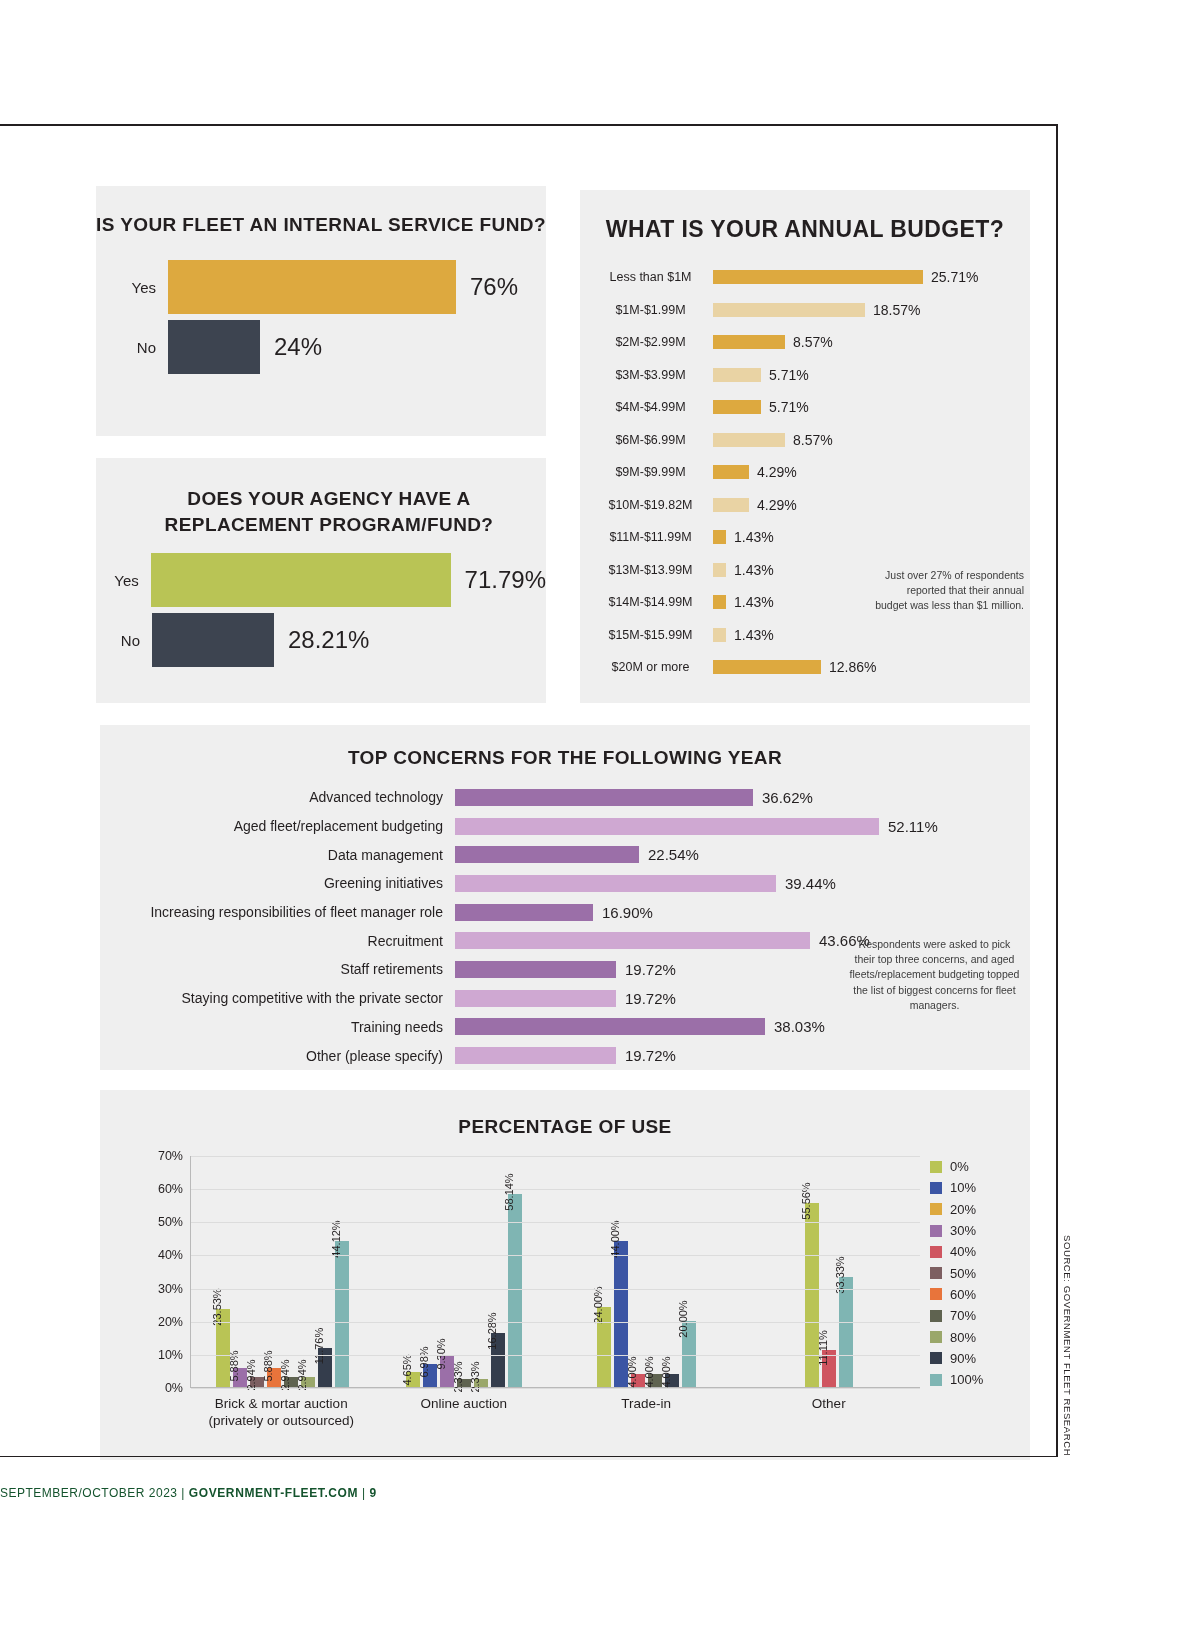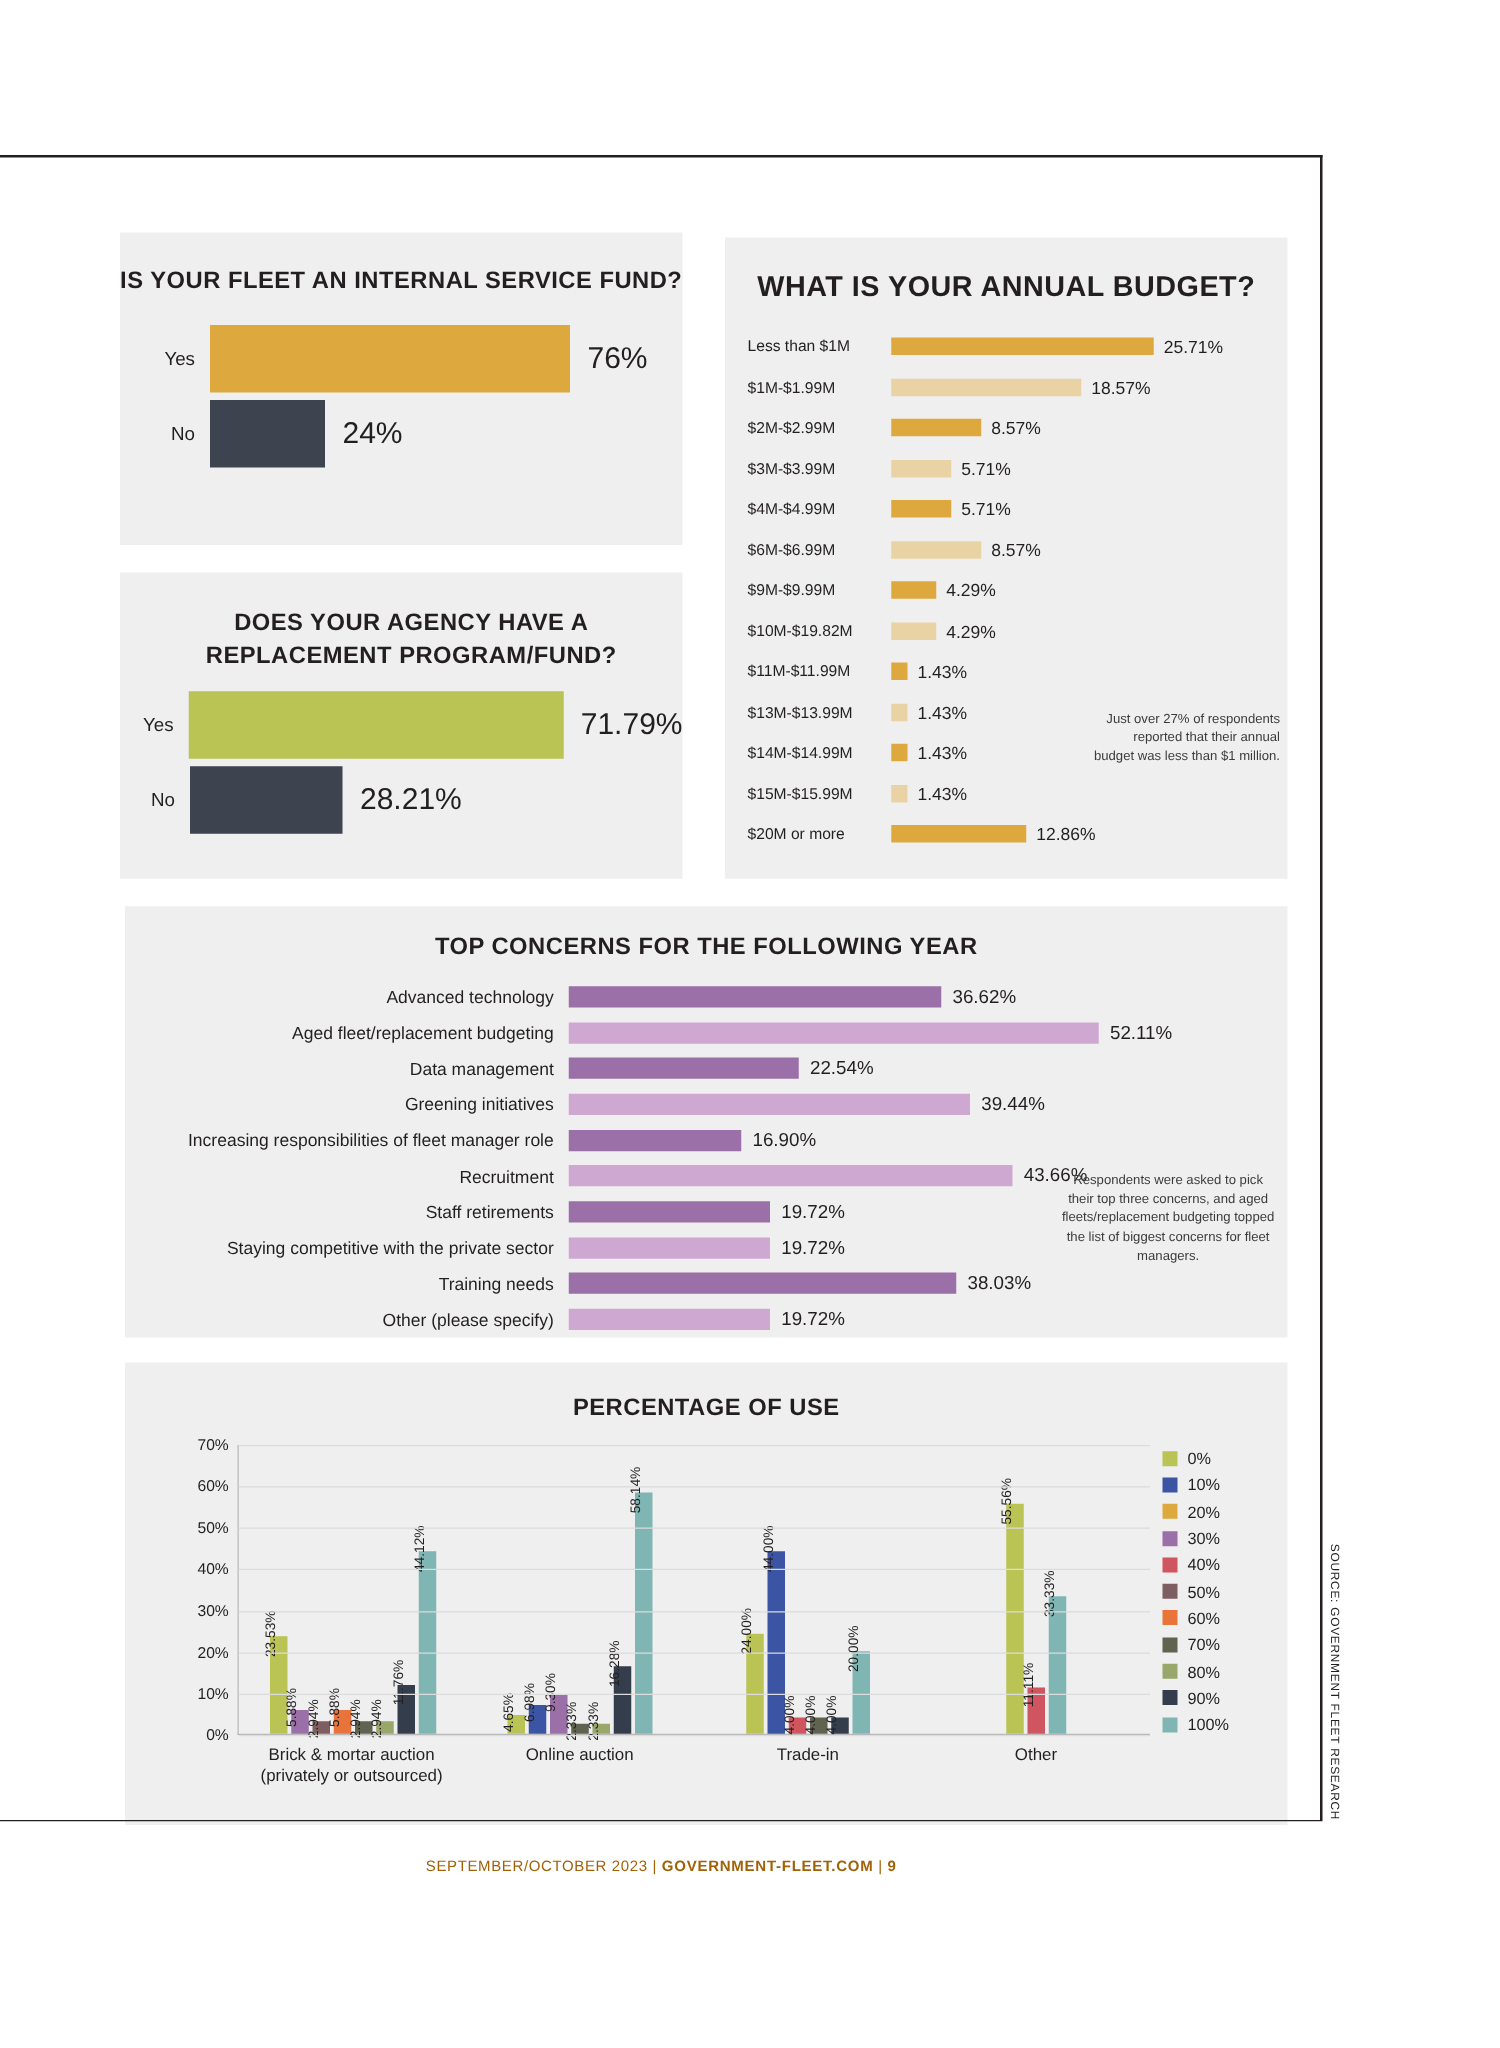--- a/index.html
+++ b/index.html
@@ -31,21 +31,21 @@
   .bar2-row { display:flex; align-items:center; height:54px; margin-bottom:6px; }
   .bar2-label { width:72px; text-align:right; padding-right:12px; font-size:15px; color:#231f20; }
   .bar2-bar { height:54px; }
   .bar2-val { font-size:24px; margin-left:14px; color:#231f20; }
 
   
   .p3 { left:580px; top:190px; width:450px; height:513px; }
   .p3 .panel-title { font-size:23px; margin-top:26px; }
   .bud-wrap { margin-top:18px; padding-left:18px; position:relative; }
   .bud-row { display:flex; align-items:center; height:32.5px; }
-  .bud-label { width:115px; text-align:left; padding-right:10px; font-size:12.5px; white-space:nowrap; }
+  .bud-label { width:115px; text-align:center; padding-right:10px; font-size:12.5px; white-space:nowrap; }
   .bud-bar { height:14px; }
   .bud-val { font-size:14px; margin-left:8px; white-space:nowrap; }
   .bud-note {
     position:absolute; right:6px; top:378px; width:150px;
     font-size:10.5px; line-height:1.45; text-align:right; color:#3c3c3c;
   }
 
   
   .p4 { left:100px; top:725px; width:930px; height:345px; }
   .p4 .panel-title { font-size:19px; margin-top:22px; }
@@ -85,21 +85,21 @@
   .xlab { flex:1; text-align:center; font-size:13.5px; line-height:1.25; }
 
   .legend { position:absolute; right:4px; top:0; width:96px; }
   .leg-row { display:flex; align-items:center; height:21.3px; }
   .leg-sw { width:12px; height:12px; margin-right:8px; }
   .leg-tx { font-size:13px; }
 
   
   .footer {
     position:absolute; left:0; top:1486px; width:1058px;
-    text-align:center; font-size:12px; letter-spacing:.5px; color:#a16207;
+    text-align:left; font-size:12px; letter-spacing:.5px; color:#14532d;
   }
   .footer b { letter-spacing:.6px; }
   .footer-rule { position:absolute; left:0; top:1456px; width:1058px; height:1px; background:#231f20; }
   .source {
     position:absolute; left:1062px; top:1235px;
     font-size:9.5px; letter-spacing:.6px; color:#231f20;
     writing-mode:vertical-rl; white-space:nowrap;
   }
 </style>
 </head>

